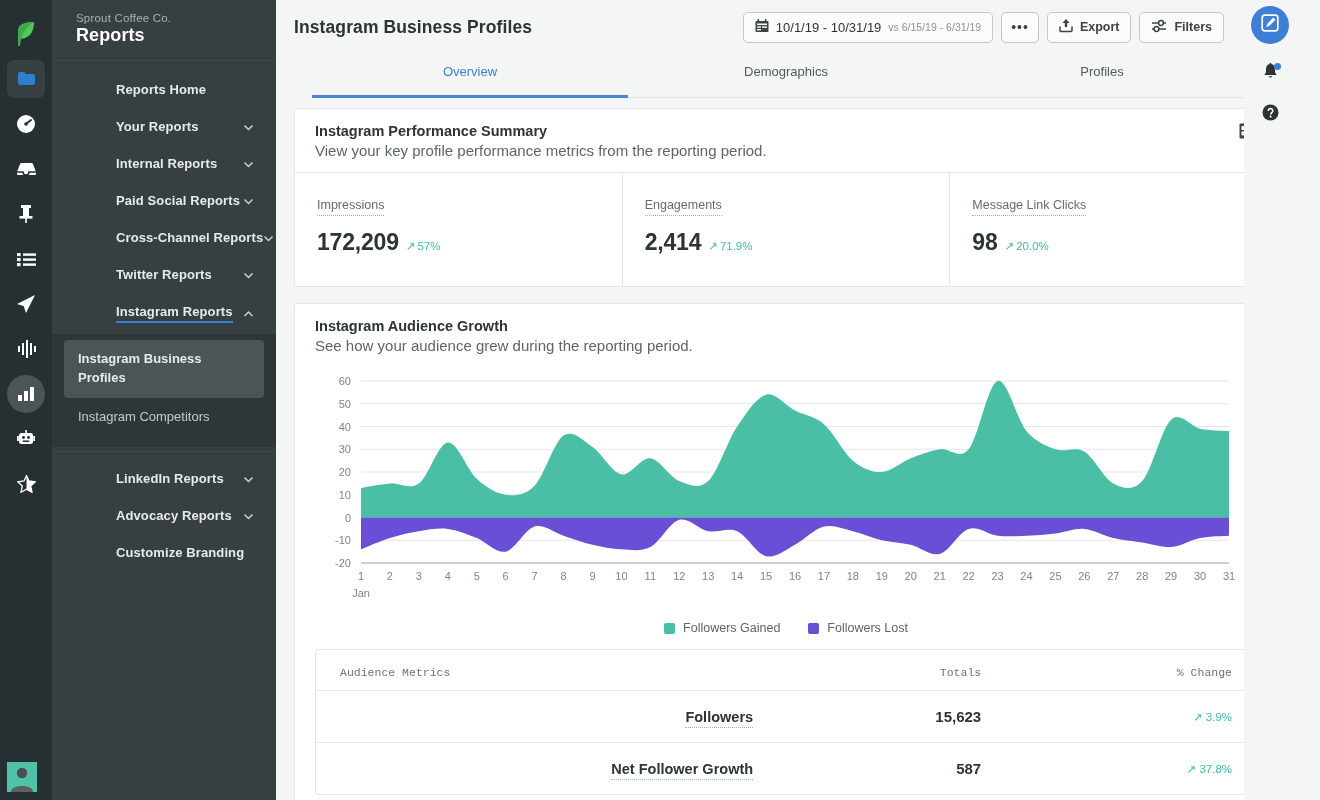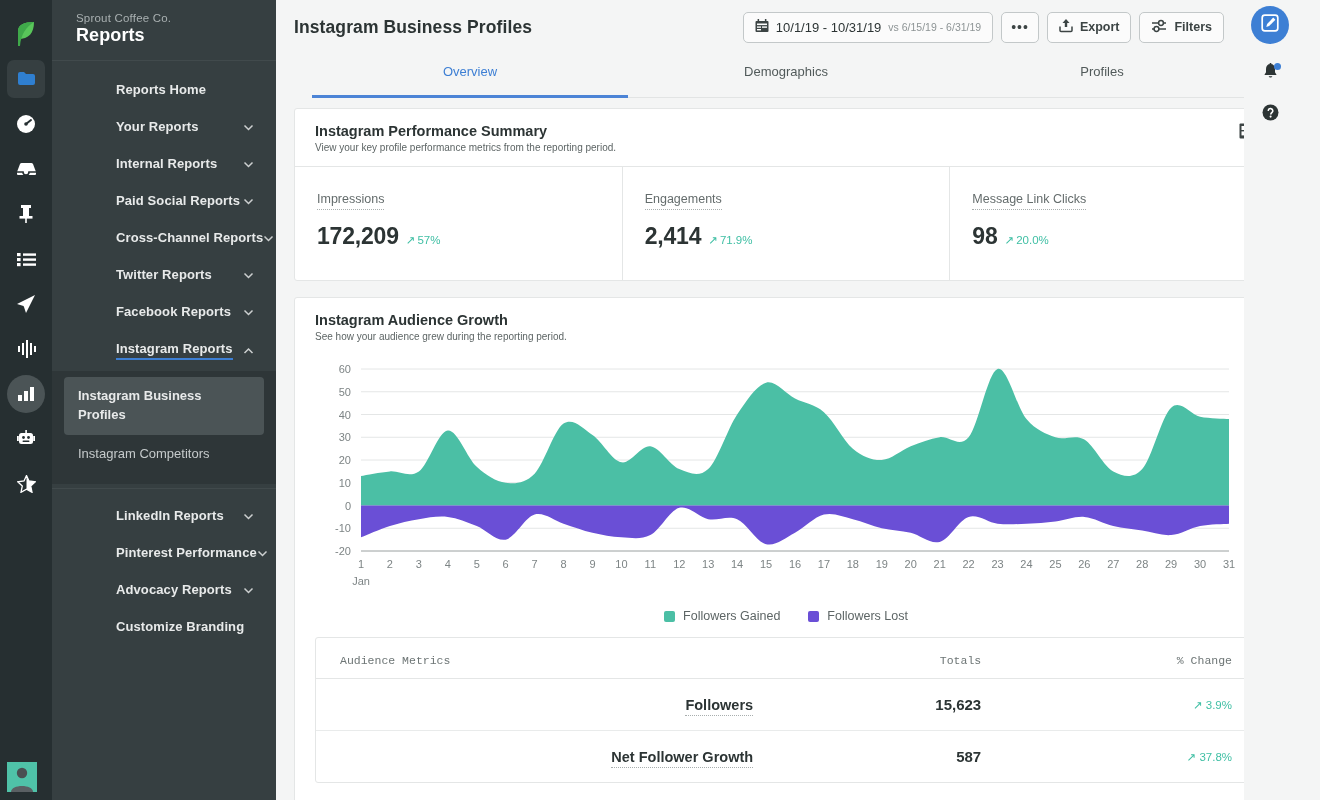--- a/index.html
+++ b/index.html
@@ -95,21 +95,21 @@
   .tab.active::after {
     content: ""; position: absolute; left: 0; right: 0; bottom: -1px;
     height: 3px; background: #4c84d6;
   }
 
   
   .content { flex: 1 1 auto; overflow: hidden; padding: 10px 18px 0 18px; }
   .card { background: #fff; border: 1px solid #e4e6e6; border-radius: 3px; margin-bottom: 16px; }
   .card-head { padding: 14px 20px 13px 20px; display: flex; align-items: flex-start; }
   .card-title { font-size: 14.5px; font-weight: bold; color: #2c3434; margin-bottom: 3px; }
-  .card-sub { font-size: 10px; color: #5d6565; }
+  .card-sub { font-size: 15px; color: #5d6565; }
   .card-head-icon { margin-left: auto; cursor: pointer; }
 
   .metrics { display: flex; border-top: 1px solid #e4e6e6; }
   .metric { flex: 1 1 0; padding: 22px 22px 30px 22px; border-right: 1px solid #e4e6e6; }
   .metric:last-child { border-right: none; }
   .metric-label {
     font-size: 12.5px; color: #646c6c; display: inline-block;
     border-bottom: 1px dotted #a8aeae; padding-bottom: 3px; margin-bottom: 13px;
   }
   .metric-row { display: flex; align-items: baseline; gap: 7px; }
@@ -314,47 +314,35 @@
         <span class="chev"><svg width="11" height="11" viewBox="0 0 11 11">
               <path d="M1.5 3.5 L5.5 7.5 L9.5 3.5" stroke="#e8eaea" stroke-width="1.5" fill="none"></path>
             </svg></span>
       </div>
       <div class="nav-item">
         <span class="lbl">Twitter Reports</span>
         <span class="chev"><svg width="11" height="11" viewBox="0 0 11 11">
               <path d="M1.5 3.5 L5.5 7.5 L9.5 3.5" stroke="#e8eaea" stroke-width="1.5" fill="none"></path>
             </svg></span>
       </div>
-      <div class="nav-item">
-        <span class="lbl">Facebook Reports</span>
-        <span class="chev"><svg width="11" height="11" viewBox="0 0 11 11">
-              <path d="M1.5 3.5 L5.5 7.5 L9.5 3.5" stroke="#e8eaea" stroke-width="1.5" fill="none"></path>
-            </svg></span>
-      </div>
       <div class="nav-item active-parent">
         <span class="lbl">Instagram Reports</span>
         <span class="chev"><svg width="11" height="11" viewBox="0 0 11 11">
               <path d="M1.5 7 L5.5 3 L9.5 7" stroke="#e8eaea" stroke-width="1.5" fill="none"></path>
             </svg></span>
       </div>
 
       <div class="subnav">
         <div class="sub-item selected">Instagram Business Profiles</div>
         <div class="sub-item plain">Instagram Competitors</div>
       </div>
 
       <div class="divider-top">
         <div class="nav-item">
           <span class="lbl">LinkedIn Reports</span>
-          <span class="chev"><svg width="11" height="11" viewBox="0 0 11 11">
-                <path d="M1.5 3.5 L5.5 7.5 L9.5 3.5" stroke="#e8eaea" stroke-width="1.5" fill="none"></path>
-              </svg></span>
-        </div>
-        <div class="nav-item">
-          <span class="lbl">Pinterest Performance</span>
           <span class="chev"><svg width="11" height="11" viewBox="0 0 11 11">
                 <path d="M1.5 3.5 L5.5 7.5 L9.5 3.5" stroke="#e8eaea" stroke-width="1.5" fill="none"></path>
               </svg></span>
         </div>
         <div class="nav-item">
           <span class="lbl">Advocacy Reports</span>
           <span class="chev"><svg width="11" height="11" viewBox="0 0 11 11">
                 <path d="M1.5 3.5 L5.5 7.5 L9.5 3.5" stroke="#e8eaea" stroke-width="1.5" fill="none"></path>
               </svg></span>
         </div>

